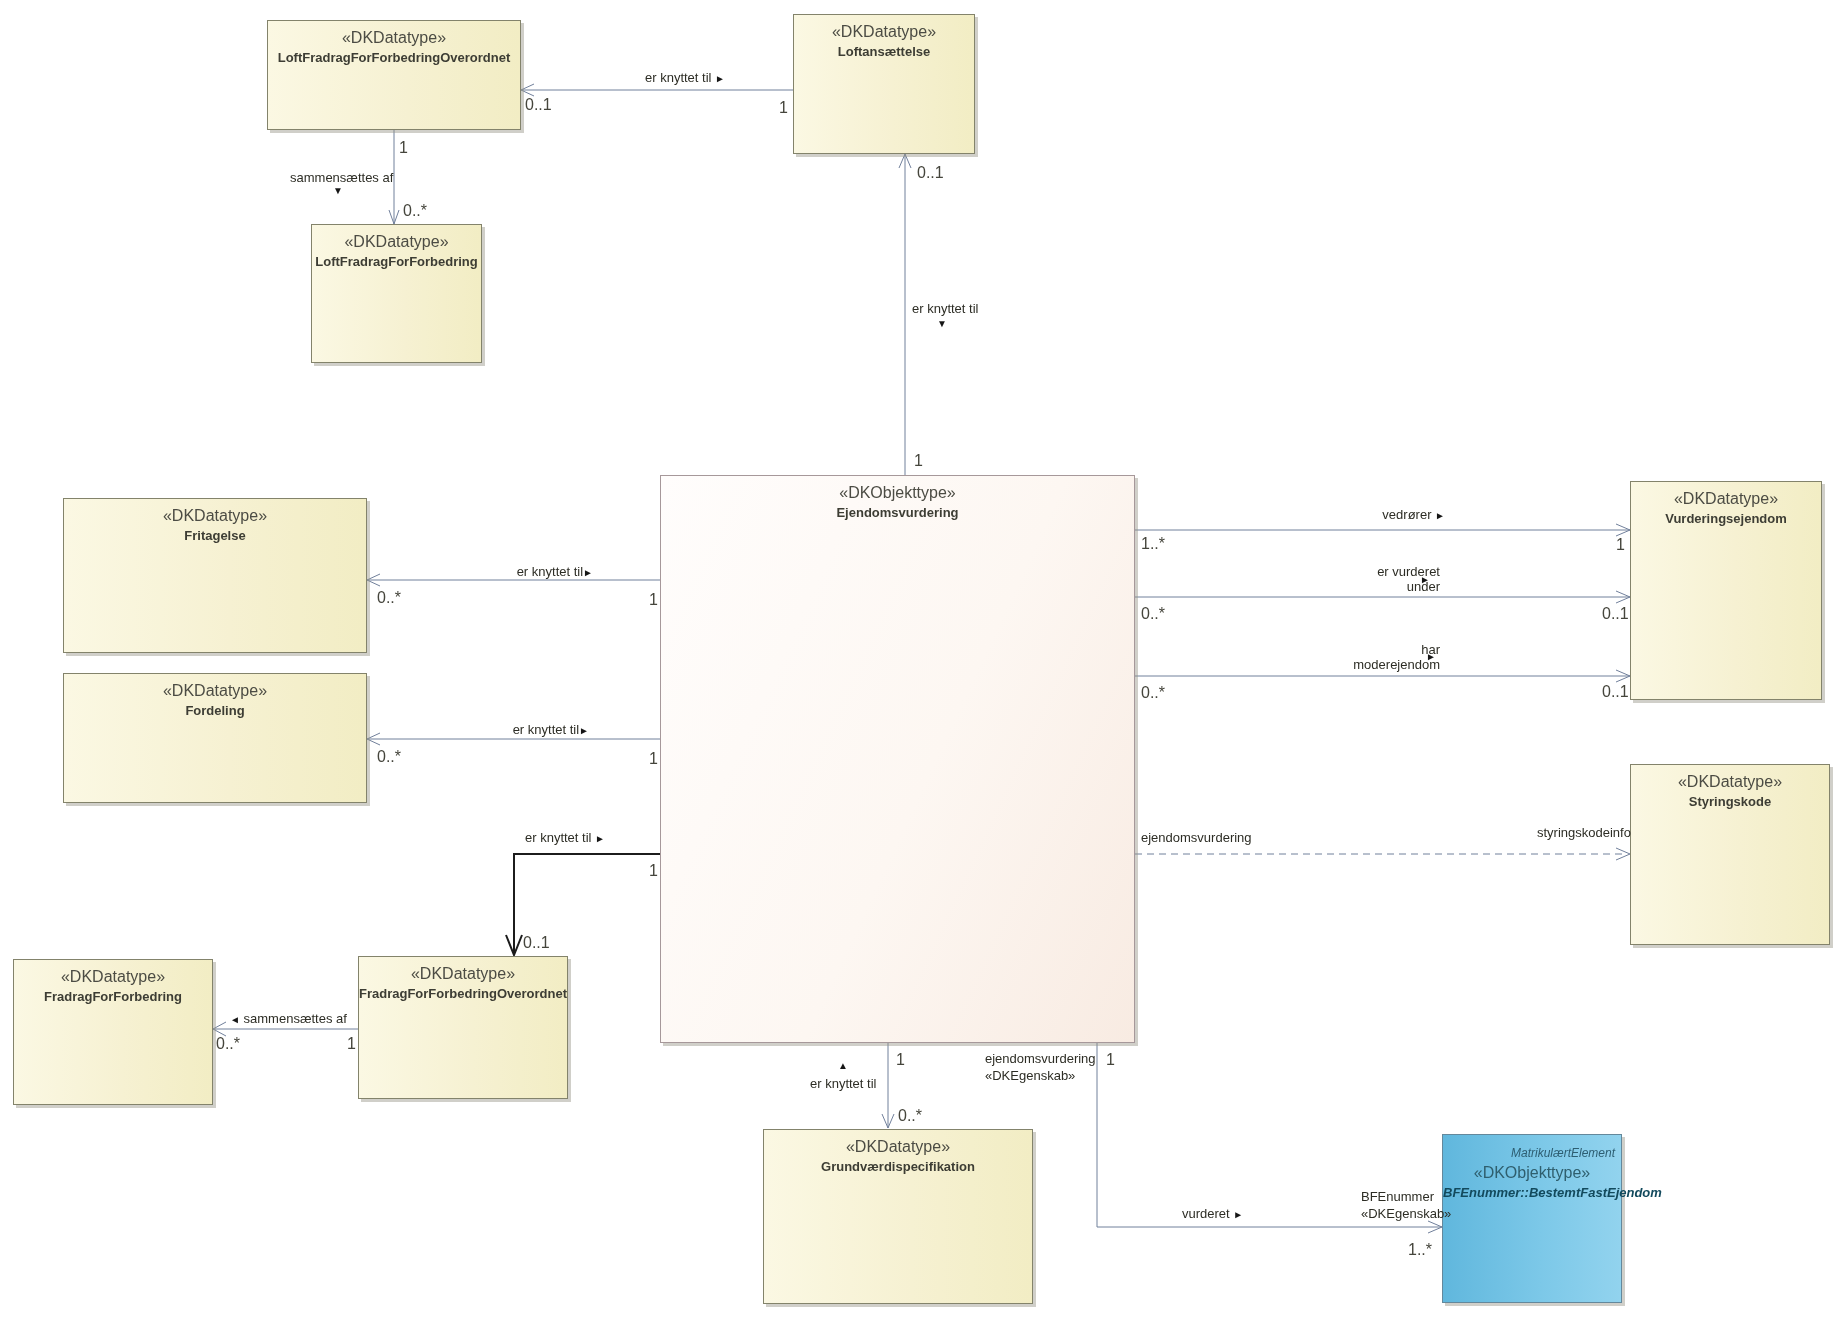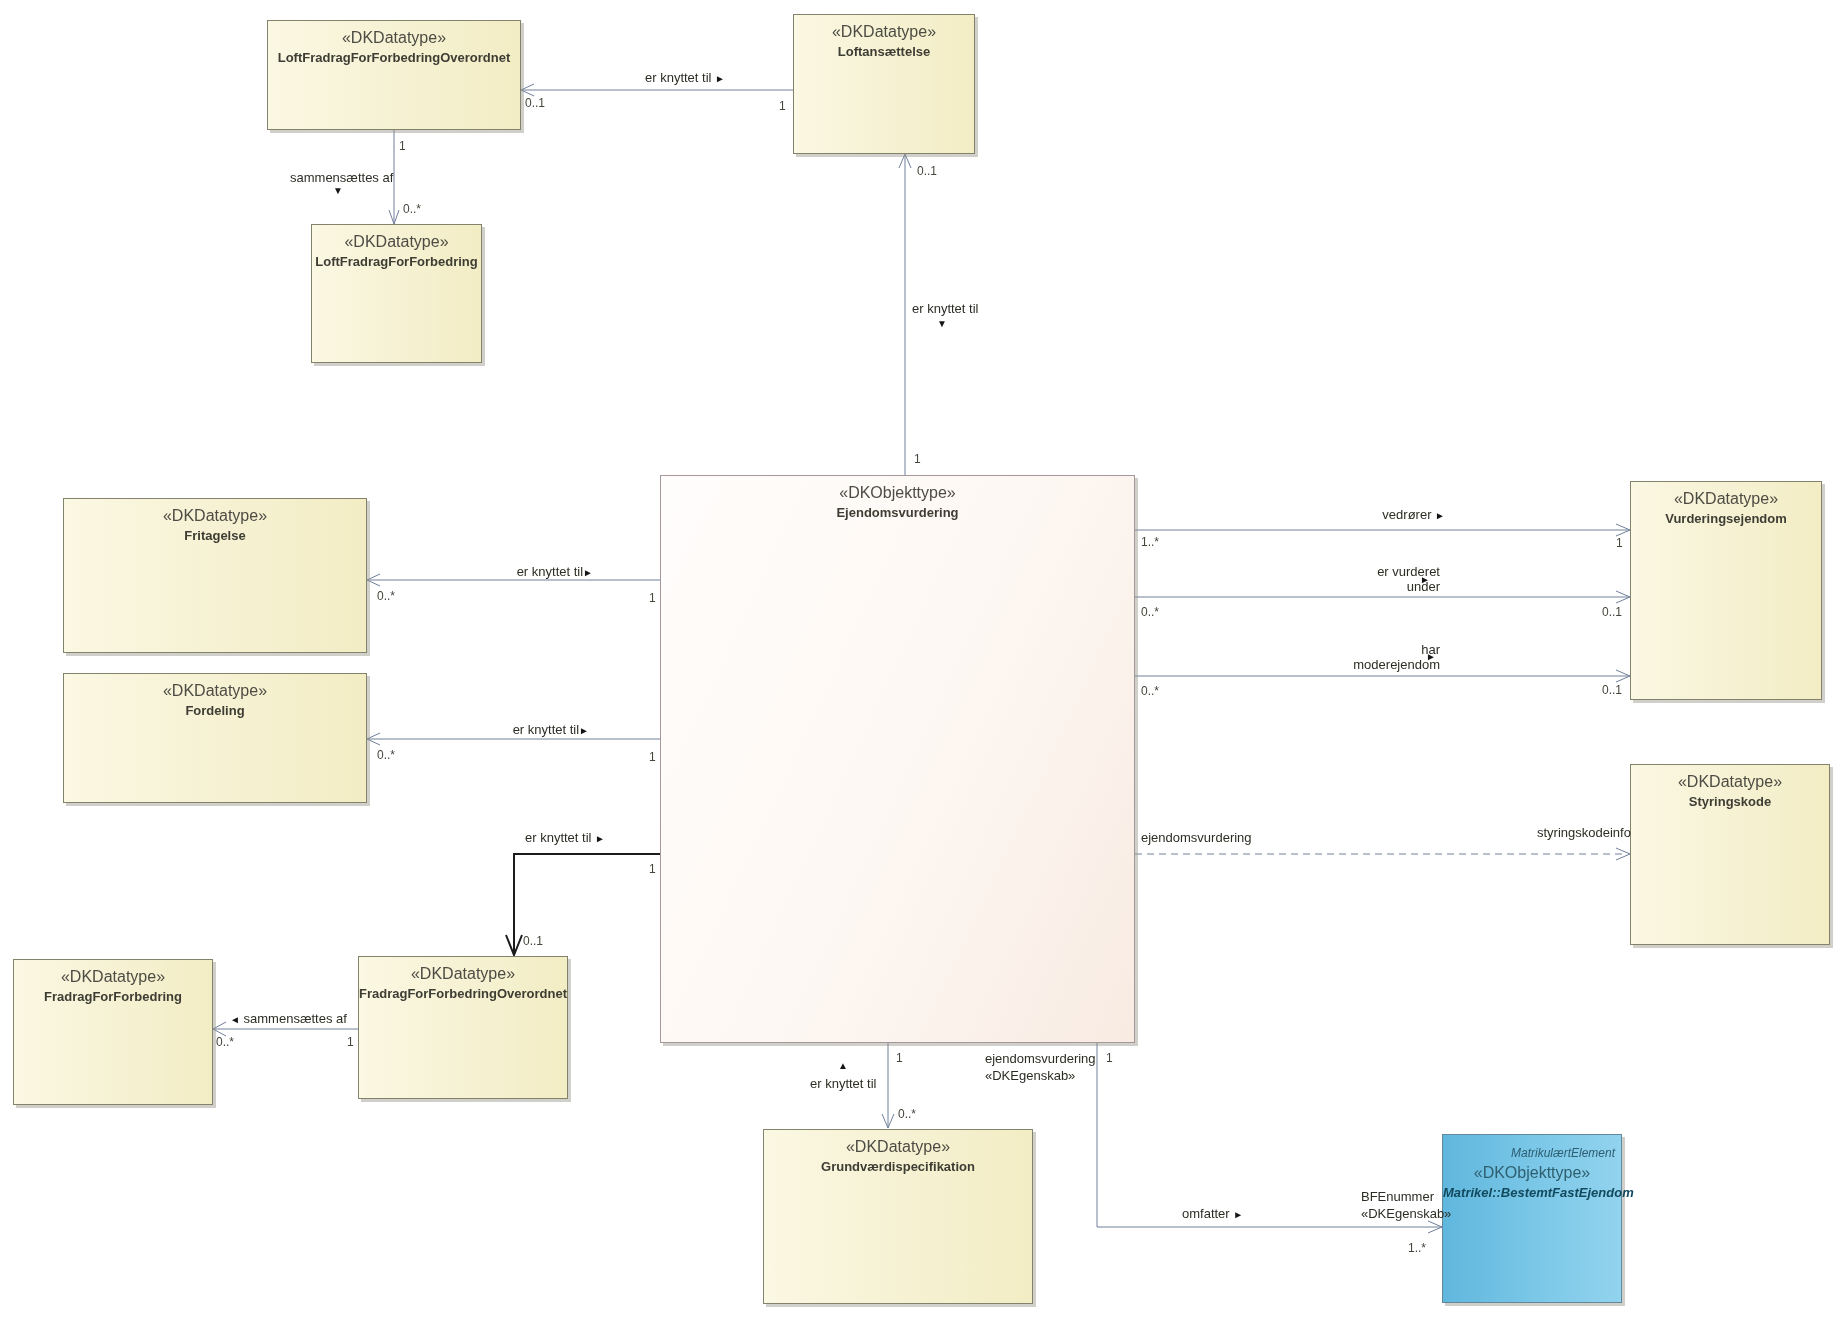--- a/index.html
+++ b/index.html
@@ -18,21 +18,21 @@
             border-color:#a6989a;}
 
   .node.ext{background:linear-gradient(to right,#60b7dd 0%,#7cc8e8 55%,#92d3ee 100%);
             border-color:#64889b;}
   .node.ext .classifier{font-size:12px;font-style:italic;color:#2d5e72;text-align:right;padding-right:6px;line-height:1.35;}
   .node.ext .stereo{color:#2f5f6e;}
   .node.ext .nname{font-style:italic;color:#134a5d;}
 
   .lbl{position:absolute;font-size:13px;color:#2d2d25;white-space:nowrap;}
   .lbl.c{text-align:right;}
-  .mult{position:absolute;font-size:12px;color:#45453c;white-space:nowrap;}
+  .mult{position:absolute;font-size:16px;color:#45453c;white-space:nowrap;}
   .dirspan{font-size:10px;color:#151515;letter-spacing:0;}
   .dirmark{position:absolute;font-size:10px;color:#151515;}
 </style>
 </head>
 <body>
 
 <div class="canvas">
 
   <svg class="wires">
 
@@ -153,21 +153,21 @@
   </div>
 
   <div class="node" style="left:763px;top:1129px;width:270px;height:175px;">
     <div class="stereo">«DKDatatype»</div>
     <div class="nname">Grundværdispecifikation</div>
   </div>
 
   <div class="node ext" style="left:1442px;top:1134px;width:180px;height:169px;padding-top:10px;">
     <div class="classifier">MatrikulærtElement</div>
     <div class="stereo">«DKObjekttype»</div>
-    <div class="nname">Matrikel::BestemtFastEjendom</div>
+    <div class="nname">BFEnummer::BestemtFastEjendom</div>
   </div>
 
   <div class="lbl c" style="left:575px;top:70px;width:150px;">
     <span>er knyttet til</span>&nbsp;<span class="dirspan">►</span>
   </div>
   <div class="mult" style="left:525px;top:96px;">0..1</div>
   <div class="mult" style="left:779px;top:99px;">1</div>
 
   <div class="mult" style="left:399px;top:139px;">1</div>
   <div class="lbl" style="left:290px;top:170px;">sammensættes af</div>
@@ -232,21 +232,21 @@
   <div class="dirmark" style="left:838px;top:1060px;">▲</div>
   <div class="lbl" style="left:810px;top:1076px;">er knyttet til</div>
   <div class="mult" style="left:898px;top:1107px;">0..*</div>
 
   <div class="lbl" style="left:985px;top:1051px;">
     <div>ejendomsvurdering</div>
     <div style="margin-top:2px;">«DKEgenskab»</div>
   </div>
   <div class="mult" style="left:1106px;top:1051px;">1</div>
   <div class="lbl" style="left:1182px;top:1206px;">
-    <span>omfatter</span>&nbsp;<span class="dirspan">►</span>
+    <span>vurderet</span>&nbsp;<span class="dirspan">►</span>
   </div>
   <div class="lbl" style="left:1361px;top:1189px;">
     <div>BFEnummer</div>
     <div style="margin-top:2px;">«DKEgenskab»</div>
   </div>
   <div class="mult" style="left:1408px;top:1241px;">1..*</div>
 
 </div>
 
 </body></html>

